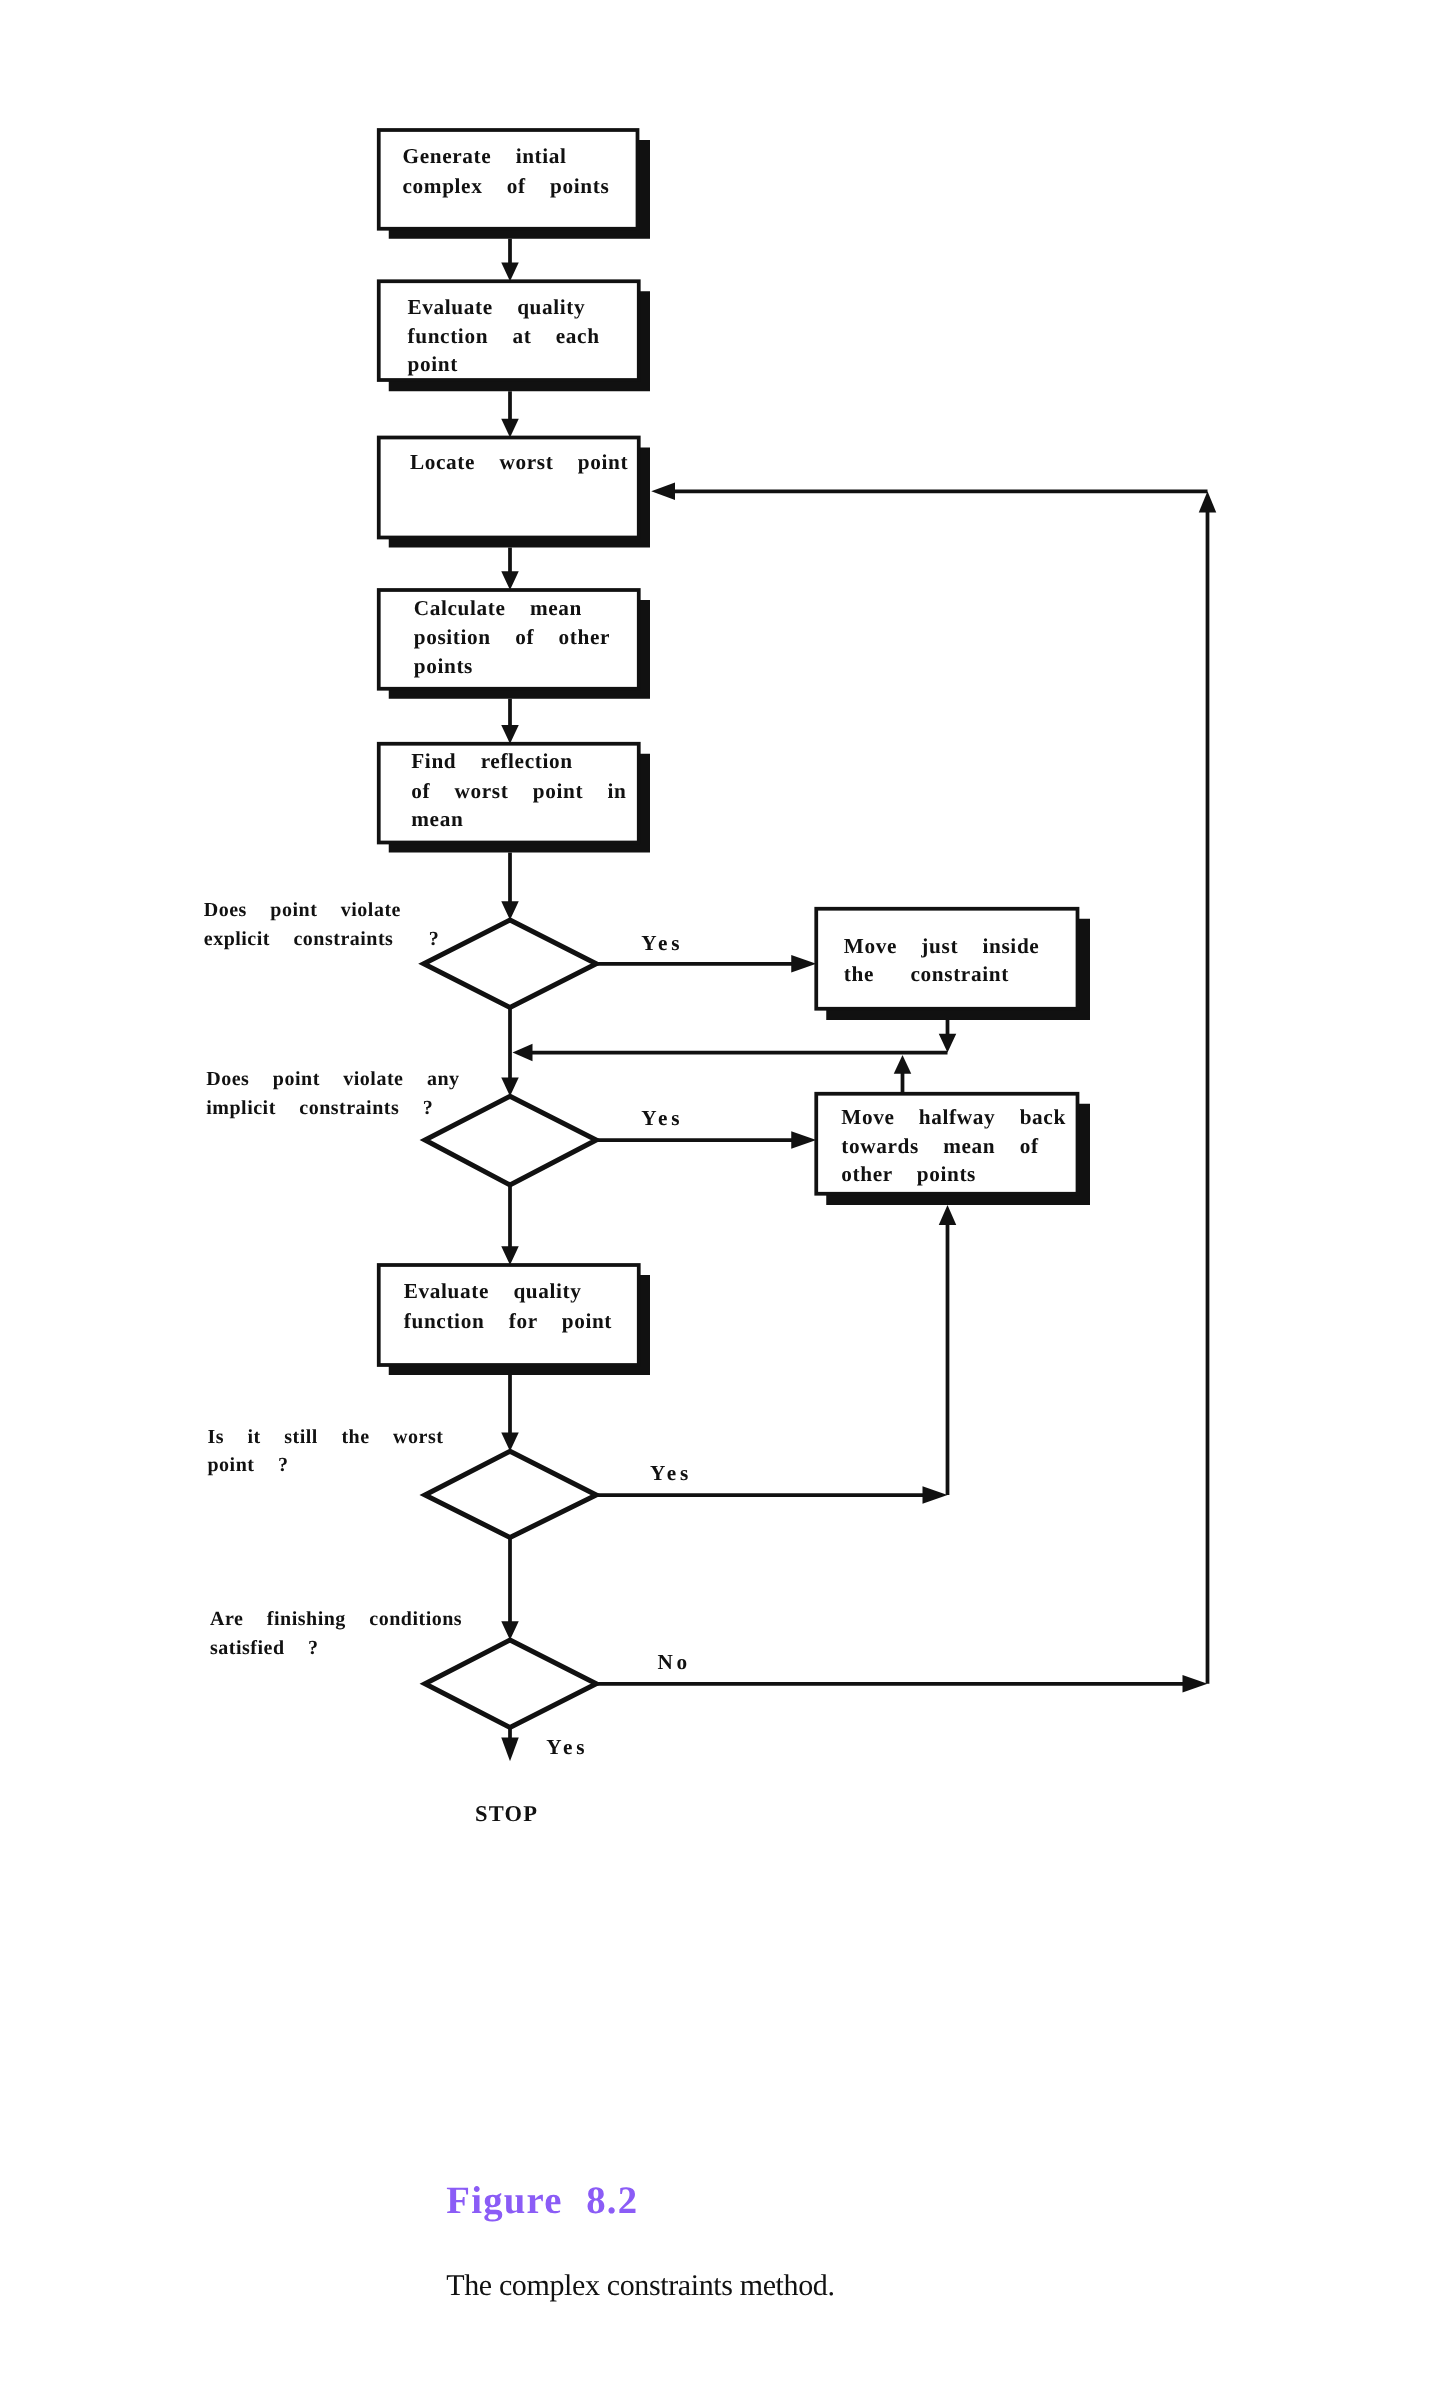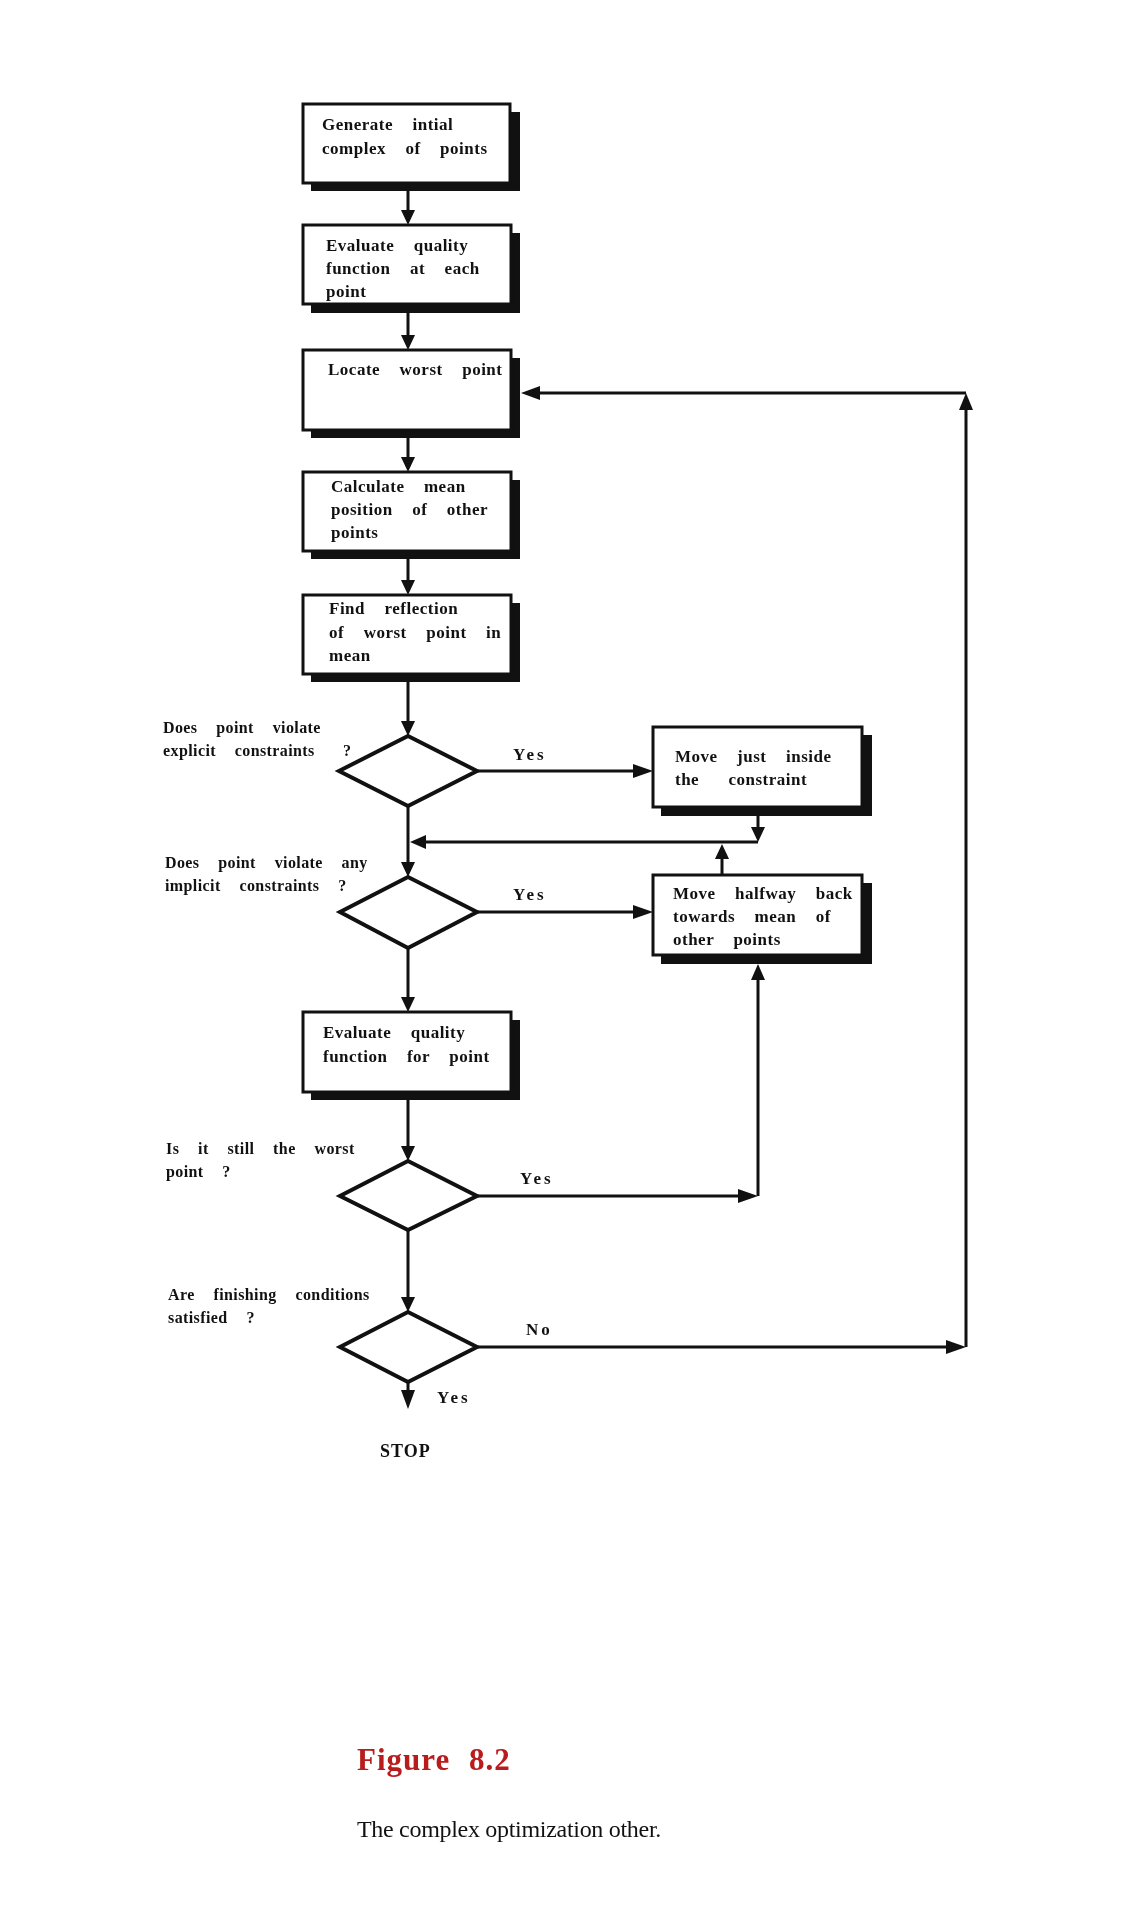--- a/index.html
+++ b/index.html
@@ -15,21 +15,21 @@
     .edge-label { font-size: 17px; letter-spacing: 3px; }
     .stop-text { font-size: 18px; letter-spacing: 1px; }
     .box-frame { fill: #ffffff; stroke: #111111; stroke-width: 3; }
     .box-shadow { fill: #111111; }
     .diamond { fill: #ffffff; stroke: #111111; stroke-width: 4; }
     .edge { stroke: #111111; stroke-width: 3; fill: none; }
     .arrowhead { fill: #111111; }
     .caption-title {
       position: absolute; left: 357px; top: 1742px;
       font-family: "Liberation Serif", serif; font-weight: bold;
-      font-size: 31px; letter-spacing: 1px; word-spacing: 10px; color: #b91c1c;
+      font-size: 31px; letter-spacing: 1px; word-spacing: 10px; color: #8b5cf6;
     }
     .caption-sub {
       position: absolute; left: 357px; top: 1816px;
       font-family: "Liberation Serif", serif;
       font-size: 24px; color: #111111; letter-spacing: -0.3px;
     }
   </style>
 </head>
 <body>
 
@@ -200,13 +200,13 @@
     <polygon class="arrowhead" points="959,410 973,410 966,393"></polygon>
     <line class="edge" x1="966" y1="393" x2="536" y2="393"></line>
     <polygon class="arrowhead" points="540,386 540,400 521,393"></polygon>
     <text class="edge-label" x="526" y="1335" xml:space="preserve" style="white-space: pre;">No</text>
   </g>
 
   <text class="stop-text" x="380" y="1457" xml:space="preserve" style="white-space: pre;">STOP</text>
 </svg>
 
 <div class="caption-title">Figure 8.2</div>
-<div class="caption-sub">The complex optimization other.</div>
+<div class="caption-sub">The complex constraints method.</div>
 
 </body></html>

